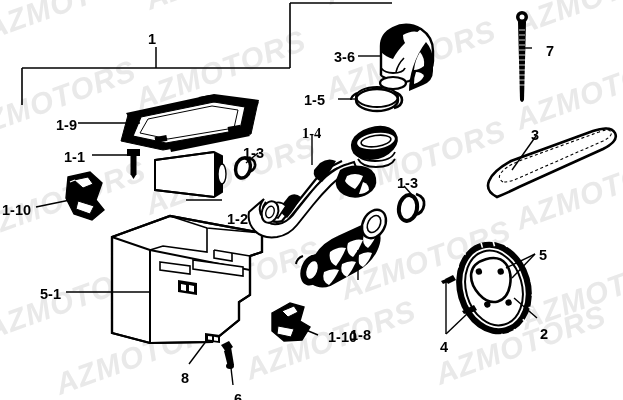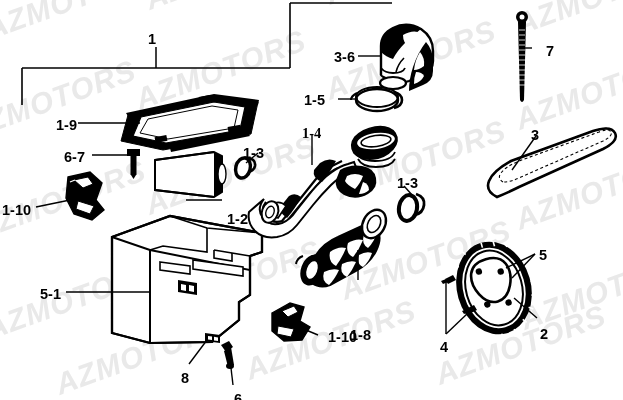--- a/index.html
+++ b/index.html
@@ -289,21 +289,21 @@
       <path d="M446,334 L446,282 L452,280"></path>
       <path d="M446,334 L468,313"></path>
       <path d="M189,364 L207,340"></path>
       <path d="M233,385 L231,368"></path>
     </g>
   </svg>
 
   <div id="labels">
       <div class="lbl" style="left: 148px; top: 32px;">1</div>
       <div class="lbl" style="left: 56px; top: 118px;">1-9</div>
-      <div class="lbl" style="left: 64px; top: 150px;">6-7</div>
+      <div class="lbl" style="left: 64px; top: 150px;">1-1</div>
       <div class="lbl" style="left: 2px; top: 203px;">1-10</div>
       <div class="lbl" style="left: 40px; top: 287px;">5-1</div>
       <div class="lbl" style="left: 227px; top: 212px;">1-2</div>
       <div class="lbl" style="left: 243px; top: 146px;">1-3</div>
       <div class="lbl" style="left: 302px; top: 126px; font-family: Liberation Serif, serif;">1-4</div>
       <div class="lbl" style="left: 397px; top: 176px;">1-3</div>
       <div class="lbl" style="left: 304px; top: 93px; text-align: center;">1-5</div>
       <div class="lbl" style="left: 334px; top: 50px;">3-6</div>
       <div class="lbl" style="left: 546px; top: 44px;">7</div>
       <div class="lbl" style="left: 531px; top: 128px;">3</div>

